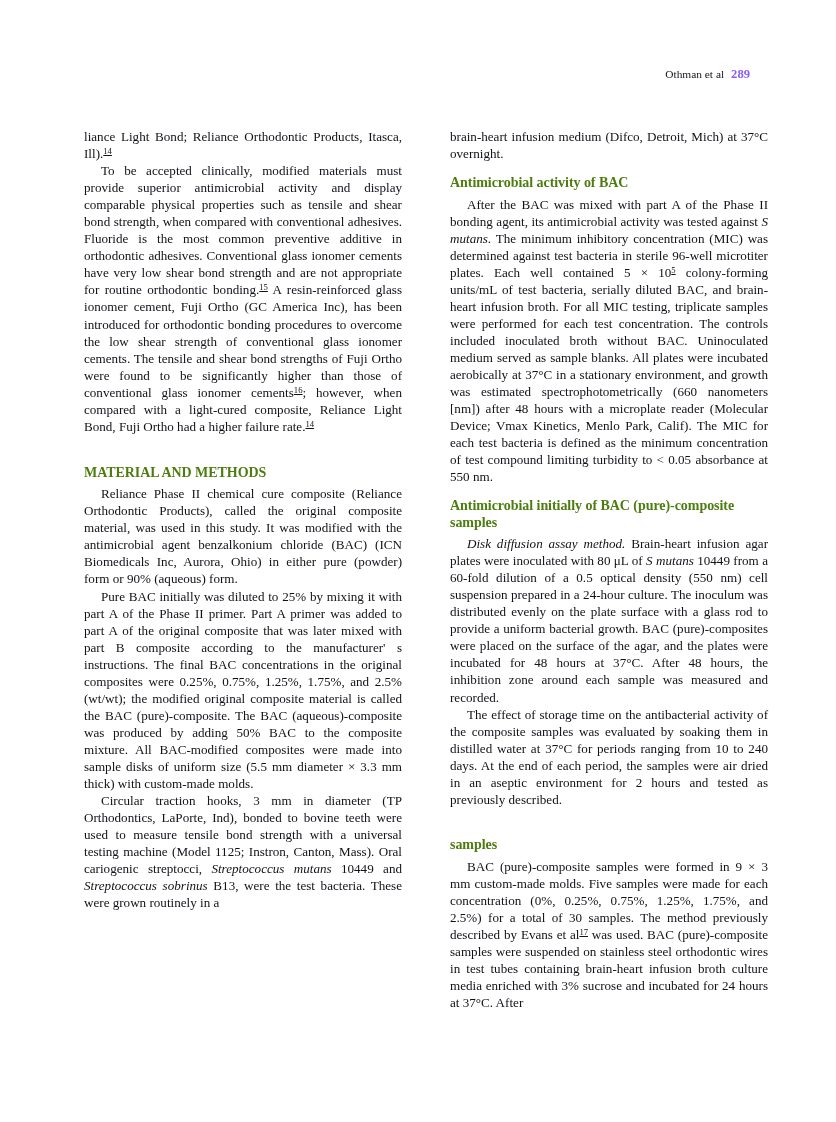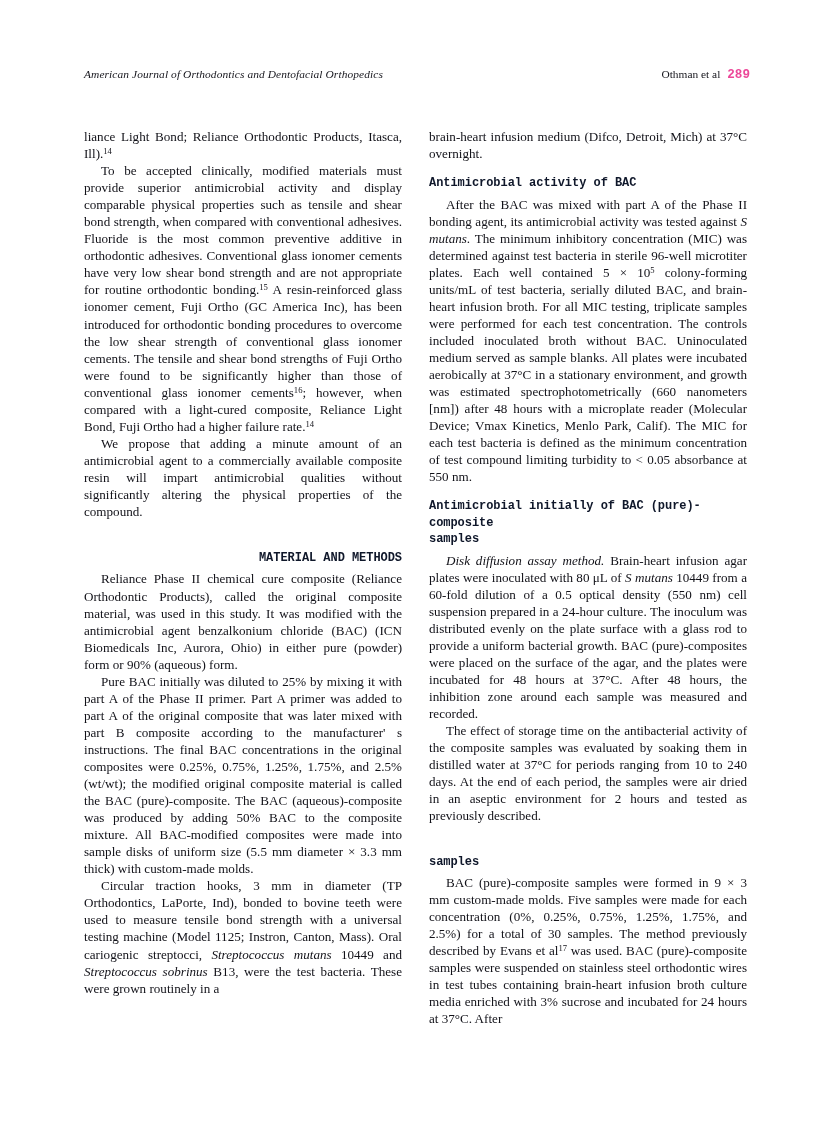--- a/index.html
+++ b/index.html
@@ -52,88 +52,86 @@
     line-height: 16px;
   }
   .runhead-right .authors {
     color: #15151c;
   }
   .runhead-right .pageno {
     font-weight: bold;
     font-style: normal;
     font-size: 12.6px;
     margin-left: 7px;
-    color: #ec4899;
-    font-family: Liberation Mono, monospace;
+    color: #8b5cf6;
   }
 
   
   .col {
     position: absolute;
     top: 128px;
     width: 318px;
   }
   .col-left  { left: 84px; }
-  .col-right { left: 429px; }
+  .col-right { left: 450px; }
 
   p.body {
     margin: 0;
     font-size: 13.1px;
     line-height: 17.05px;
     text-align: justify;
     text-justify: inter-word;
     color: #111118;
     hyphens: none;
   }
   p.body.indent { text-indent: 17px; }
   p.body.noindent { text-indent: 0; }
 
   sup {
     font-size: 0.66em;
     line-height: 0;
     vertical-align: 0.48em;
+    text-decoration: underline;
   }
   i, .ital { font-style: italic; }
 
   h2.heading {
     margin: 0;
-    font-family: Liberation Mono, monospace;
+    font-family: Liberation Serif, serif;
     font-weight: bold;
-    font-size: 12px;
+    font-size: 14px;
     line-height: 16.4px;
-    color: #0f172a;
+    color: #4d7c0f;
     letter-spacing: -0.05px;
   }
-  h2.heading.maj { text-transform: none; text-align: right; }
+  h2.heading.maj { text-transform: none; }
 
   .sp-before-major { height: 30px; }
   .sp-before-head  { height: 13px; }
   .sp-after-head   { height: 4px; }
 </style>
 </head>
 <body>
 
 <div class="page">
 
   <div class="runhead">
     <div class="runhead-left">
-      <div>American Journal of Orthodontics and Dentofacial Orthopedics</div>
     </div>
     <div class="runhead-right">
       <span class="authors">Othman et al</span><span class="pageno">289</span>
     </div>
   </div>
 
   <div class="col col-left">
 
     <p class="body noindent"><span>liance Light Bond; Reliance Orthodontic Products, Itasca, Ill).</span><sup>14</sup></p>
 
     <p class="body indent"><span>To be accepted clinically, modified materials must provide superior antimicrobial activity and display comparable physical properties such as tensile and shear bond strength, when compared with conventional adhesives. Fluoride is the most common preventive additive in orthodontic adhesives. Conventional glass ionomer cements have very low shear bond strength and are not appropriate for routine orthodontic bonding.</span><sup>15</sup><span> A resin-reinforced glass ionomer cement, Fuji Ortho (GC America Inc), has been introduced for orthodontic bonding procedures to overcome the low shear strength of conventional glass ionomer cements. The tensile and shear bond strengths of Fuji Ortho were found to be significantly higher than those of conventional glass ionomer cements</span><sup>16</sup><span>; however, when compared with a light-cured composite, Reliance Light Bond, Fuji Ortho had a higher failure rate.</span><sup>14</sup></p>
 
-    <p class="body indent">We propose that adding a minute amount of an antimicrobial agent to a commercially available composite resin will impart antimicrobial qualities without significantly altering the physical properties of the compound.</p>
 
     <div class="sp-before-major"></div>
     <h2 class="heading maj">MATERIAL AND METHODS</h2>
     <div class="sp-after-head"></div>
 
     <p class="body indent">Reliance Phase II chemical cure composite (Reliance Orthodontic Products), called the original composite material, was used in this study. It was modified with the antimicrobial agent benzalkonium chloride (BAC) (ICN Biomedicals Inc, Aurora, Ohio) in either pure (powder) form or 90% (aqueous) form.</p>
 
     <p class="body indent">Pure BAC initially was diluted to 25% by mixing it with part A of the Phase II primer. Part A primer was added to part A of the original composite that was later mixed with part B composite according to the manufacturer' s instructions. The final BAC concentrations in the original composites were 0.25%, 0.75%, 1.25%, 1.75%, and 2.5% (wt/wt); the modified original composite material is called the BAC (pure)-composite. The BAC (aqueous)-composite was produced by adding 50% BAC to the composite mixture. All BAC-modified composites were made into sample disks of uniform size (5.5 mm diameter × 3.3 mm thick) with custom-made molds.</p>
 
     <p class="body indent"><span>Circular traction hooks, 3 mm in diameter (TP Orthodontics, LaPorte, Ind), bonded to bovine teeth were used to measure tensile bond strength with a universal testing machine (Model 1125; Instron, Canton, Mass). Oral cariogenic streptocci, </span><i>Streptococcus mutans</i><span> 10449 and </span><i>Streptococcus sobrinus</i><span> B13, were the test bacteria. These were grown routinely in a</span></p>

